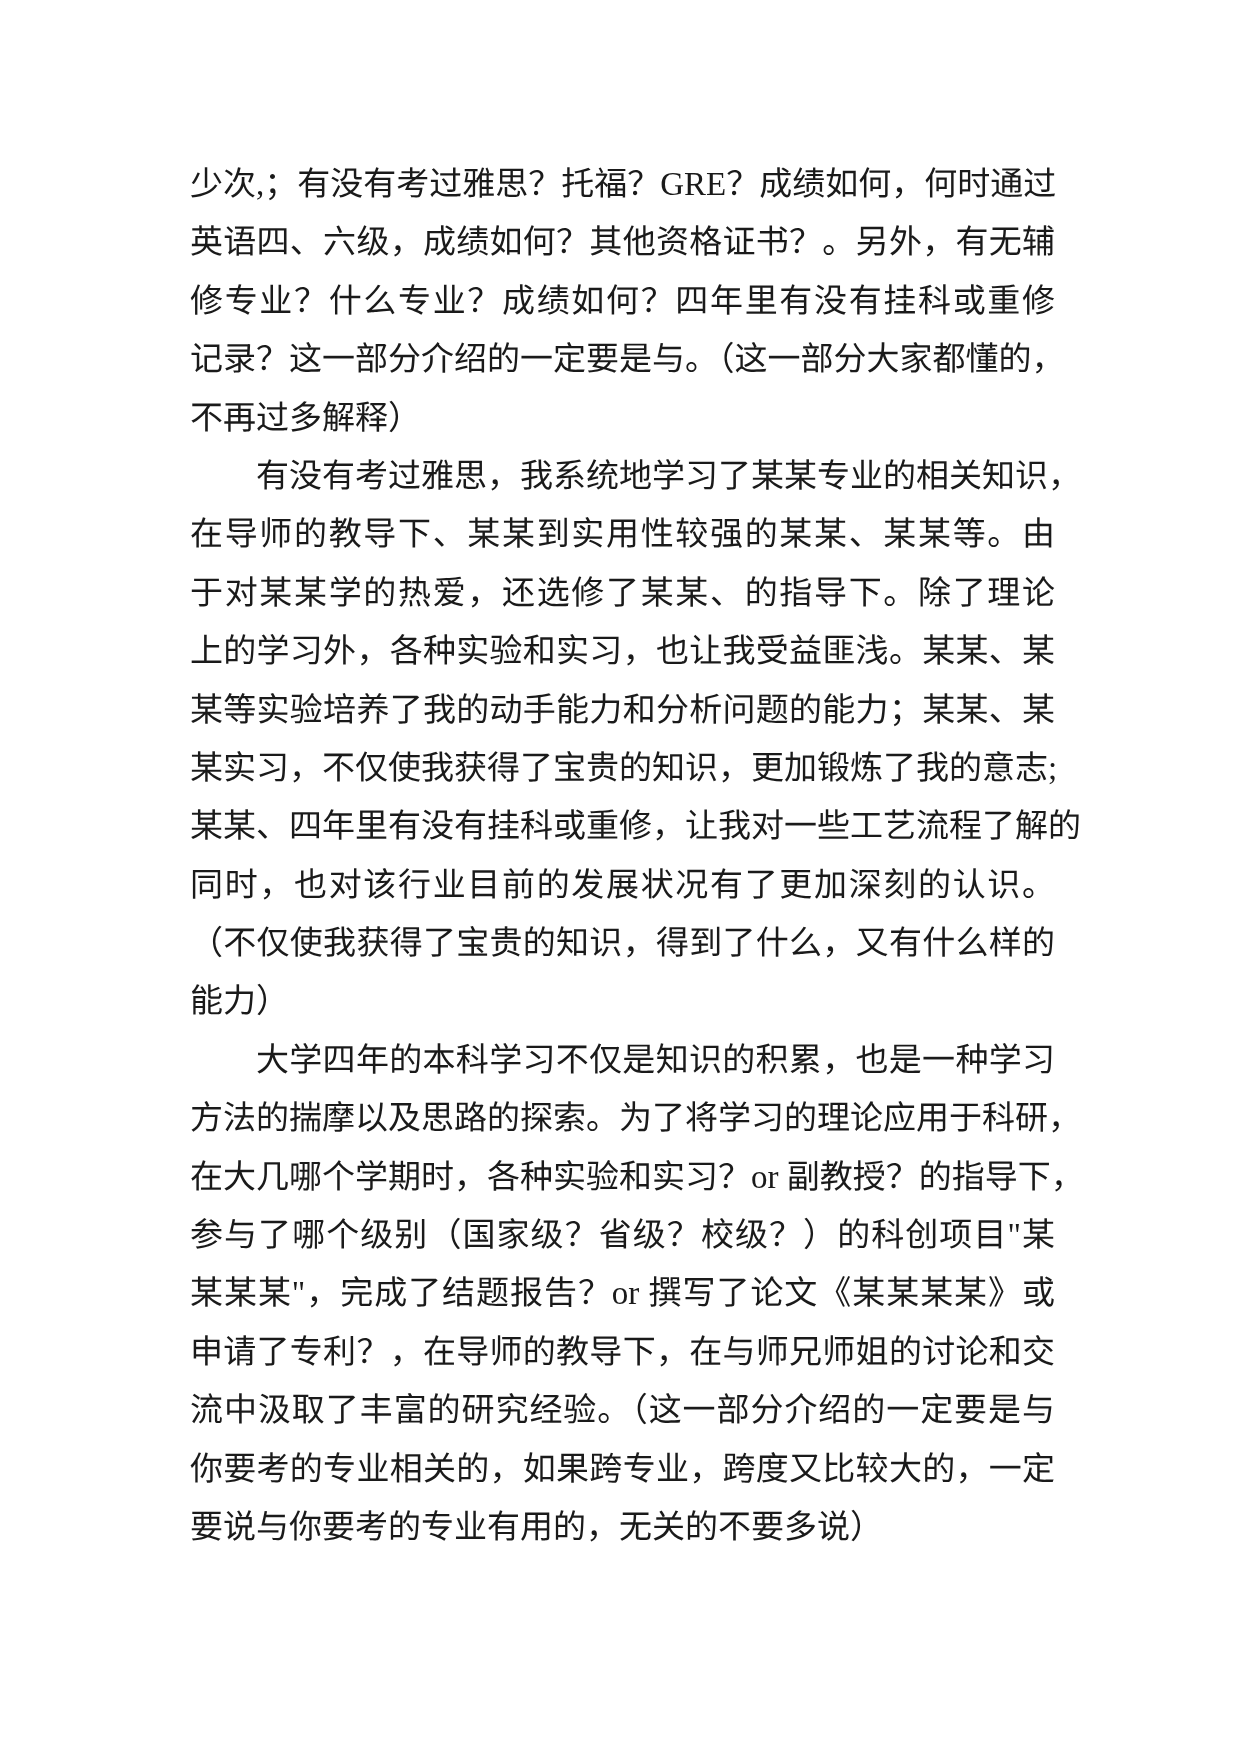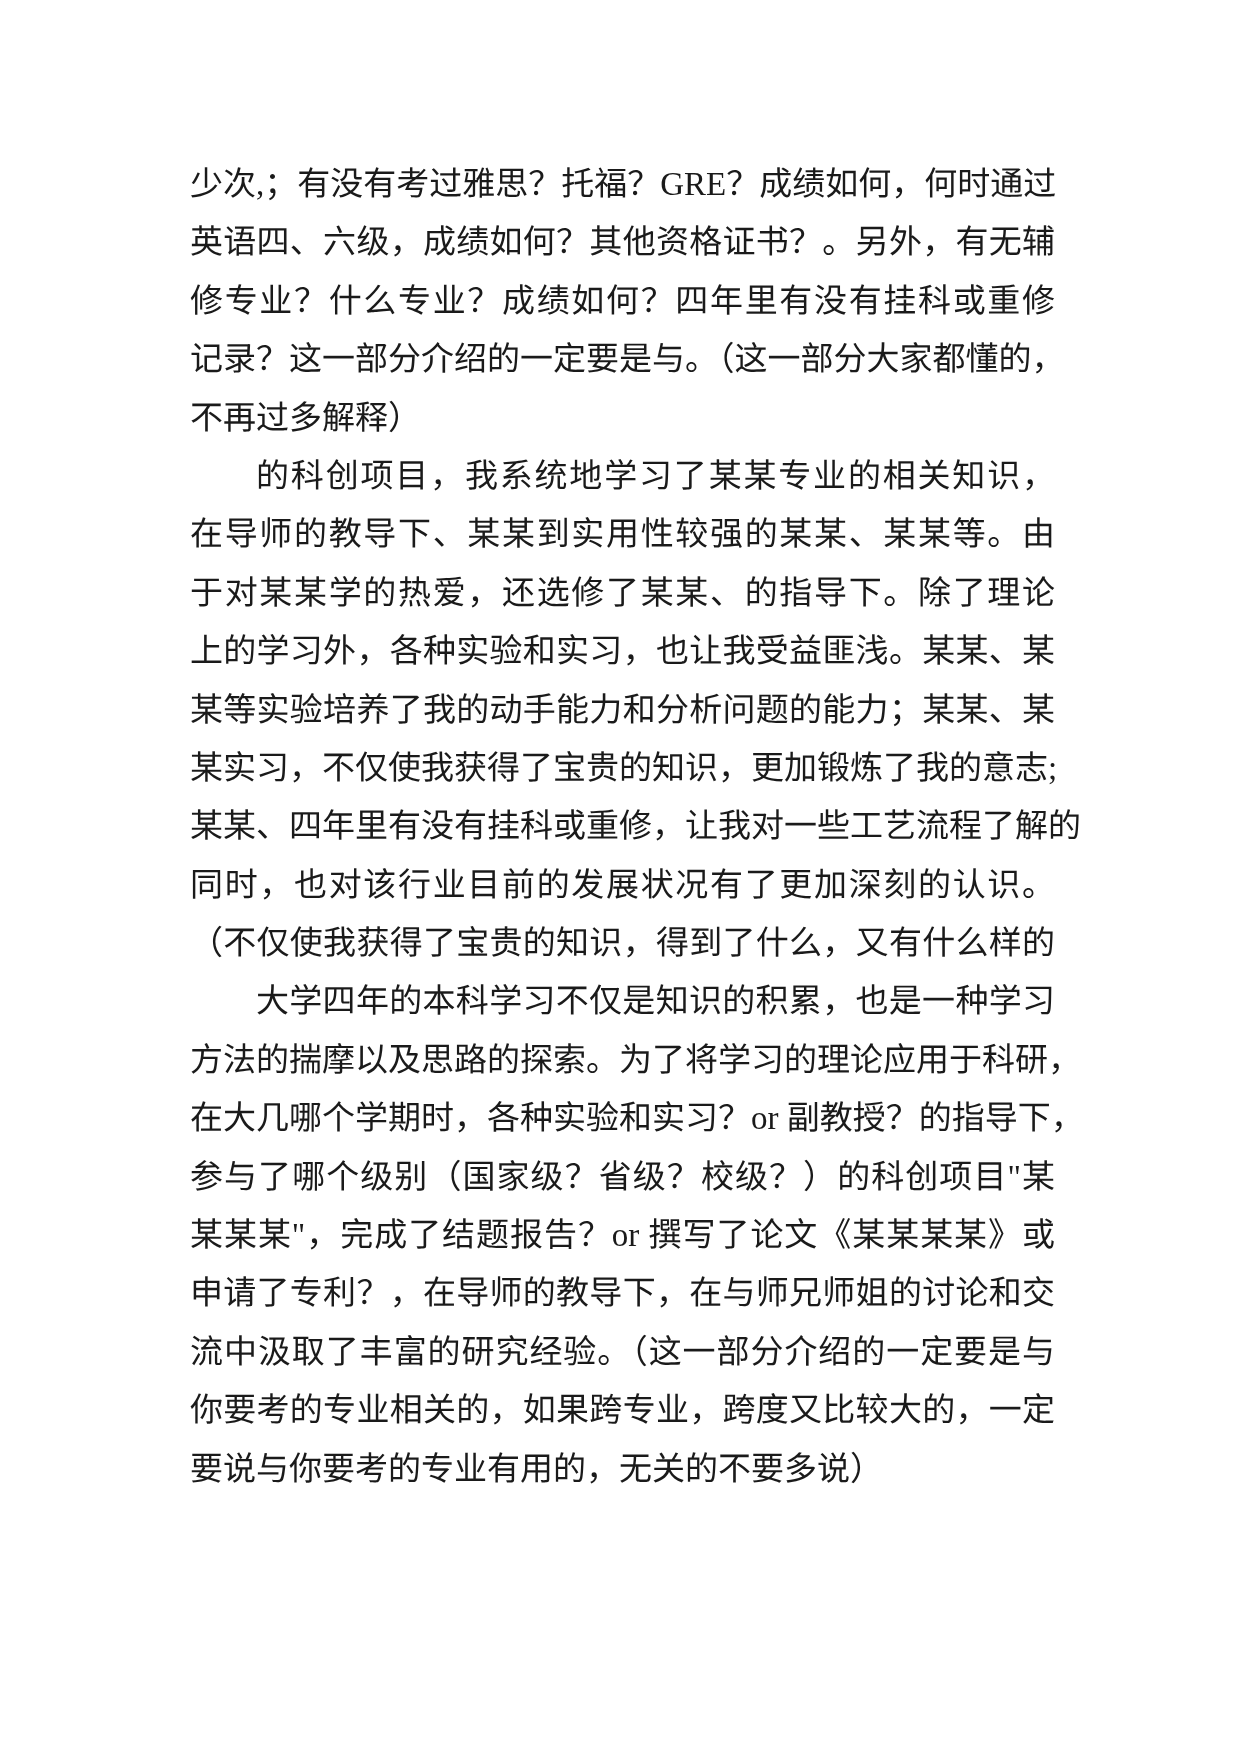--- a/index.html
+++ b/index.html
@@ -53,29 +53,30 @@
 <div class="page" style="background: rgb(255, 255, 255);">
   <div class="text-block" style="color: rgb(26, 26, 26);">
       <div class="paragraph">
         <div class="text-line">少次,；有没有考过雅思？托福？GRE？成绩如何，何时通过</div>
         <div class="text-line">英语四、六级，成绩如何？其他资格证书？。另外，有无辅</div>
         <div class="text-line">修专业？什么专业？成绩如何？四年里有没有挂科或重修</div>
         <div class="text-line">记录？这一部分介绍的一定要是与。（这一部分大家都懂的，</div>
         <div class="text-line para-end">不再过多解释）</div>
       </div>
       <div class="paragraph">
-        <div class="text-line indent">的科创项目，我系统地学习了某某专业的相关知识，</div>
+        <div class="text-line indent">有没有考过雅思，我系统地学习了某某专业的相关知识，</div>
         <div class="text-line">在导师的教导下、某某到实用性较强的某某、某某等。由</div>
         <div class="text-line">于对某某学的热爱，还选修了某某、的指导下。除了理论</div>
         <div class="text-line">上的学习外，各种实验和实习，也让我受益匪浅。某某、某</div>
         <div class="text-line">某等实验培养了我的动手能力和分析问题的能力；某某、某</div>
         <div class="text-line">某实习，不仅使我获得了宝贵的知识，更加锻炼了我的意志;</div>
         <div class="text-line">某某、四年里有没有挂科或重修，让我对一些工艺流程了解的</div>
         <div class="text-line">同时，也对该行业目前的发展状况有了更加深刻的认识。</div>
         <div class="text-line">（不仅使我获得了宝贵的知识，得到了什么，又有什么样的</div>
+        <div class="text-line para-end">能力）</div>
       </div>
       <div class="paragraph">
         <div class="text-line indent">大学四年的本科学习不仅是知识的积累，也是一种学习</div>
         <div class="text-line">方法的揣摩以及思路的探索。为了将学习的理论应用于科研，</div>
         <div class="text-line">在大几哪个学期时，各种实验和实习？or 副教授？的指导下，</div>
         <div class="text-line">参与了哪个级别（国家级？省级？校级？）的科创项目"某</div>
         <div class="text-line">某某某"，完成了结题报告？or 撰写了论文《某某某某》或</div>
         <div class="text-line">申请了专利？，在导师的教导下，在与师兄师姐的讨论和交</div>
         <div class="text-line">流中汲取了丰富的研究经验。（这一部分介绍的一定要是与</div>
         <div class="text-line">你要考的专业相关的，如果跨专业，跨度又比较大的，一定</div>

